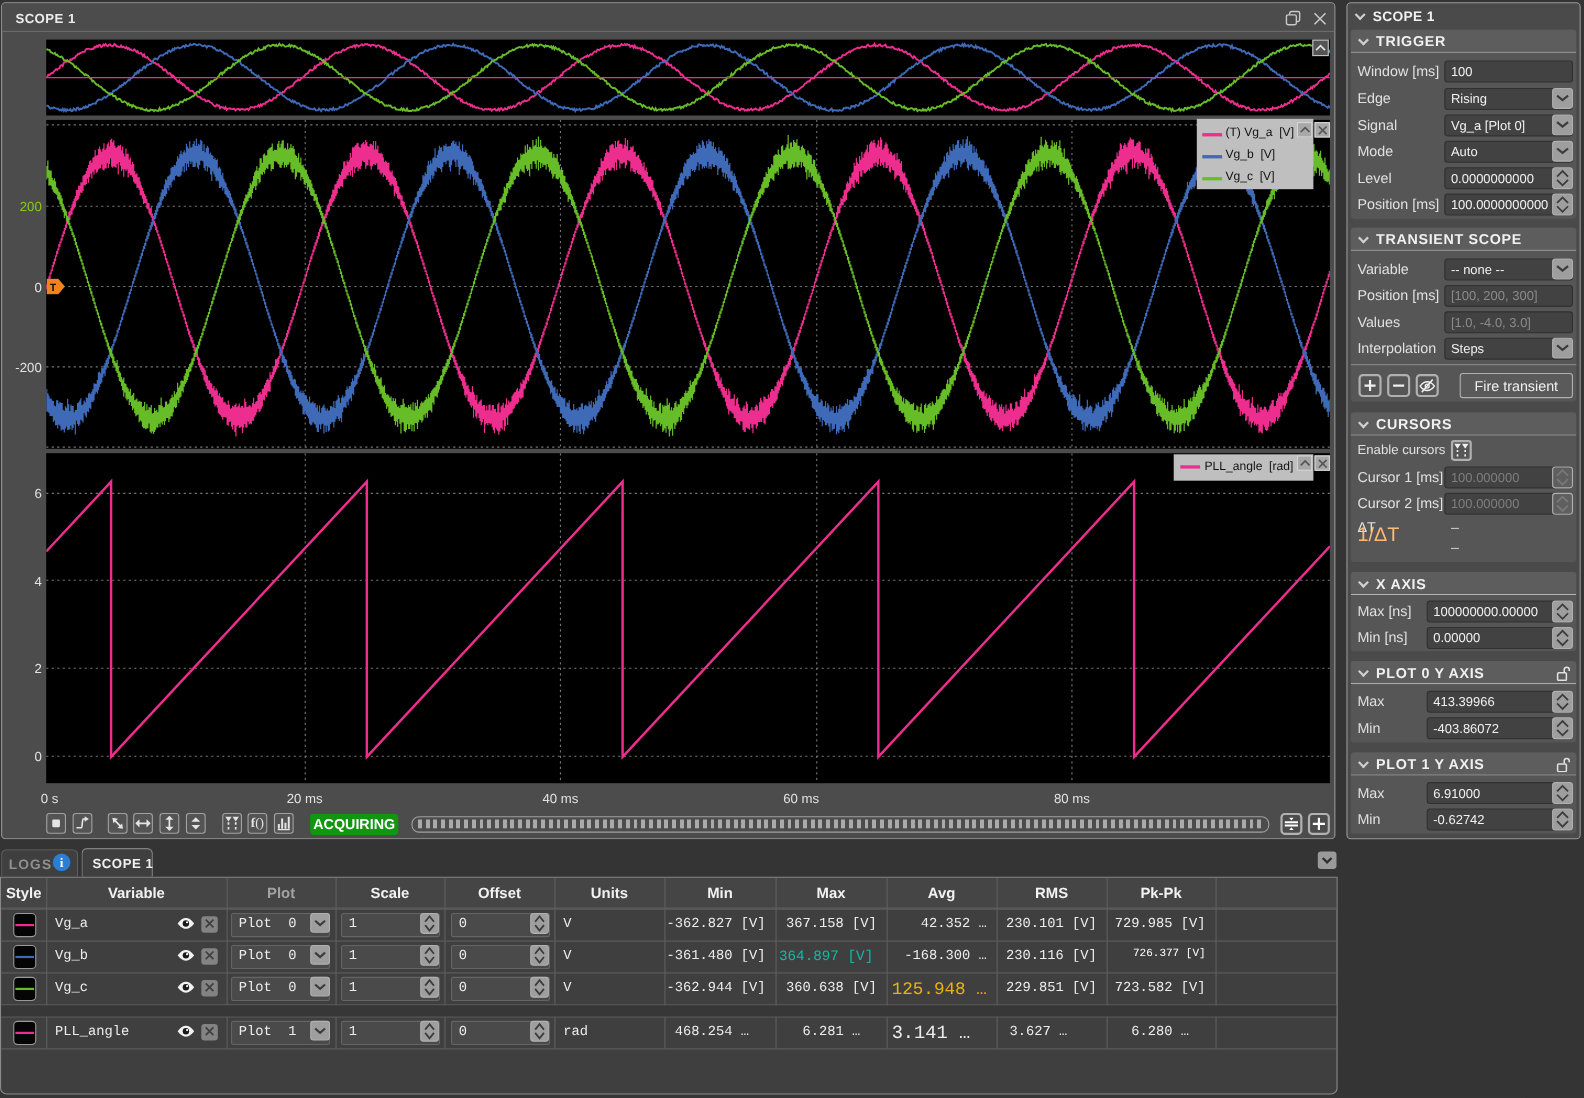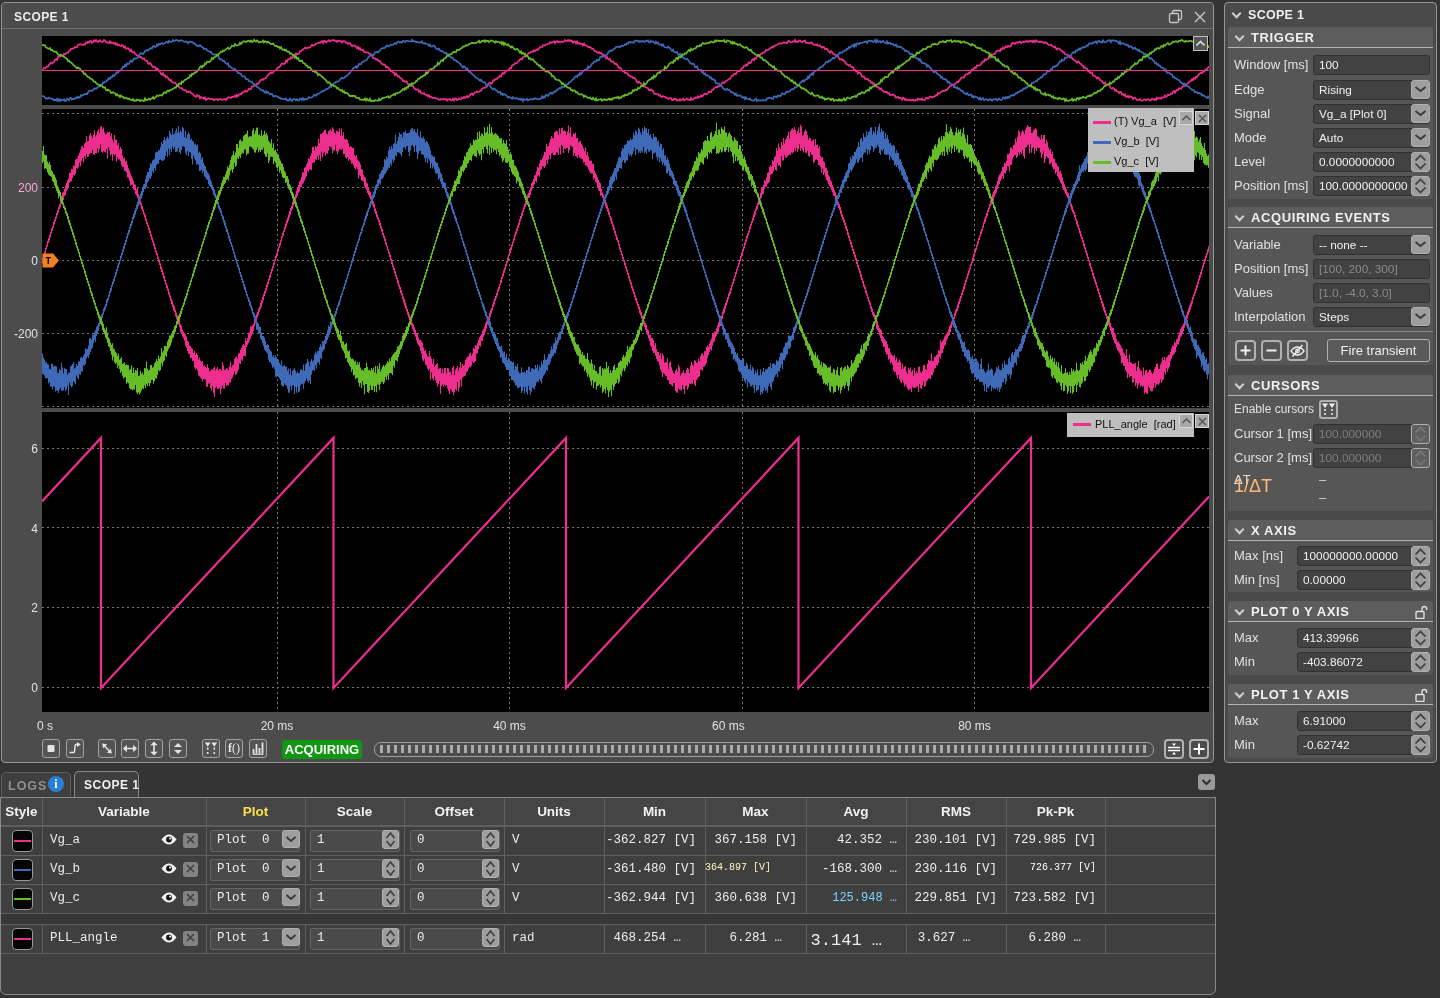--- a/index.html
+++ b/index.html
@@ -35,21 +35,21 @@
     </div>
     <div class="abs" style="left:40px;top:409px;width:1167px;height:300px;background:#000">
       <svg width="1167" height="300" style="position:absolute;left:0;top:0">
         <g stroke="#767676" stroke-width="1" stroke-dasharray="2 3">
           <path d="M0 36.5H1167M0 115.5H1167M0 195.5H1167M0 275.5H1167"></path>
           <path d="M235.5 0V300M467.5 0V300M700.5 0V300M932.5 0V300"></path>
         </g>
         <path d="M0.0 89.4L59.0 25.9L59.0 276.0L291.5 25.9L291.5 276.0L524.0 25.9L524.0 276.0L756.5 25.9L756.5 276.0L989.0 25.9L989.0 276.0L1167.0 84.6" stroke="#ee2e8e" stroke-width="2.2" fill="none"></path>
       </svg>
     </div>
-    <div class="abs" style="left:0;top:178px;width:36px;text-align:right;font-size:12px;color:#f9a8d4">200</div>
+    <div class="abs" style="left:0;top:178px;width:36px;text-align:right;font-size:12px;color:#84cc16">200</div>
     <div class="abs" style="left:0;top:250.5px;width:36px;text-align:right;font-size:12px;color:#e2e2e2">0</div>
     <div class="abs" style="left:0;top:323.5px;width:36px;text-align:right;font-size:12px;color:#e2e2e2">-200</div>
     <div class="abs" style="left:0;top:439px;width:36px;text-align:right;font-size:12px;color:#e2e2e2">6</div>
     <div class="abs" style="left:0;top:518.5px;width:36px;text-align:right;font-size:12px;color:#e2e2e2">4</div>
     <div class="abs" style="left:0;top:598px;width:36px;text-align:right;font-size:12px;color:#e2e2e2">2</div>
     <div class="abs" style="left:0;top:678px;width:36px;text-align:right;font-size:12px;color:#e2e2e2">0</div>
     <div class="abs" style="left:35px;top:716px;font-size:12px;color:#e2e2e2">0 s</div>
     <div class="abs" style="left:245px;top:716px;width:60px;text-align:center;font-size:12px;color:#e2e2e2">20 ms</div>
     <div class="abs" style="left:477.5px;top:716px;width:60px;text-align:center;font-size:12px;color:#e2e2e2">40 ms</div>
     <div class="abs" style="left:710px;top:716px;width:60px;text-align:left;font-size:12px;color:#e2e2e2">60 ms</div>
@@ -150,21 +150,21 @@
 <div class="abs" style="left:74px;top:771px;width:65px;height:26px;background:#3f3f3f;border:1px solid #8a8a8a;border-bottom:none;border-radius:5px 5px 0 0"></div>
 <div class="abs" style="left:84px;top:778px;font-size:12px;font-weight:bold;letter-spacing:0.5px;color:#f0f0f0">SCOPE 1</div>
 <div class="abs" style="left:1198px;top:774px;width:17px;height:16px;background:#9a9a9a;border-radius:3px"></div>
 <svg style="position:absolute;left:1201px;top:778px" width="11" height="9" viewBox="0 0 11 9" fill="none">
     <path d="M1.5 2L5.5 6L9.5 2" stroke="#2e2e2e" stroke-width="2"></path>
   </svg>
 <div class="abs" style="left:0;top:797px;width:1216px;height:198px;background:#3f3f3f;border:1px solid #8a8a8a;border-top:1px solid #8a8a8a;border-radius:0 0 6px 6px;overflow:hidden">
     <div class="abs" style="left:0;top:0;width:1214px;height:28px;background:#454545;border-bottom:1px solid #5f5f5f"></div>
     <div class="abs" style="left:0px;top:6px;width:41px;text-align:center;font-size:13.5px;font-weight:bold;color:#f2f2f2">Style</div>
     <div class="abs" style="left:41px;top:6px;width:164px;text-align:center;font-size:13.5px;font-weight:bold;color:#f2f2f2">Variable</div>
-    <div class="abs" style="left:205px;top:6px;width:99px;text-align:center;font-size:13.5px;font-weight:bold;color:#fde047">Plot</div>
+    <div class="abs" style="left:205px;top:6px;width:99px;text-align:center;font-size:13.5px;font-weight:bold;color:#a3a3a3">Plot</div>
     <div class="abs" style="left:304px;top:6px;width:99px;text-align:center;font-size:13.5px;font-weight:bold;color:#f2f2f2">Scale</div>
     <div class="abs" style="left:403px;top:6px;width:100px;text-align:center;font-size:13.5px;font-weight:bold;color:#f2f2f2">Offset</div>
     <div class="abs" style="left:503px;top:6px;width:100px;text-align:center;font-size:13.5px;font-weight:bold;color:#f2f2f2">Units</div>
     <div class="abs" style="left:603px;top:6px;width:101px;text-align:center;font-size:13.5px;font-weight:bold;color:#f2f2f2">Min</div>
     <div class="abs" style="left:704px;top:6px;width:101px;text-align:center;font-size:13.5px;font-weight:bold;color:#f2f2f2">Max</div>
     <div class="abs" style="left:805px;top:6px;width:100px;text-align:center;font-size:13.5px;font-weight:bold;color:#f2f2f2">Avg</div>
     <div class="abs" style="left:905px;top:6px;width:100px;text-align:center;font-size:13.5px;font-weight:bold;color:#f2f2f2">RMS</div>
     <div class="abs" style="left:1005px;top:6px;width:99px;text-align:center;font-size:13.5px;font-weight:bold;color:#f2f2f2">Pk-Pk</div>
     <div class="abs" style="left:1104px;top:6px;width:111px;text-align:center;font-size:13.5px;font-weight:bold;color:#f2f2f2"></div>
     <div class="abs" style="left:41px;top:0;width:1px;height:155px;background:#5f5f5f"></div>
@@ -250,21 +250,21 @@
     </svg>
     <div class="abs" style="left:409px;top:60.5px;width:90px;height:22px;background:#4a4a4a;border:1px solid #646464;border-radius:2px"></div>
     <div class="abs mono" style="left:416px;top:63.5px;font-size:12.5px;color:#ececec">0</div>
     <div style="position:absolute;left:481px;top:61px;width:17px;height:19px;background:#9e9e9e;border:1px solid #b0b0b0;border-radius:3px"></div>
     <svg style="position:absolute;left:483px;top:62px" width="13" height="17" viewBox="0 0 13 17" fill="none">
       <path d="M2.5 7.0L6.5 2.0L10.5 7.0" stroke="#3c3c3c" stroke-width="1.6"></path>
       <path d="M2.5 10.0L6.5 15.0L10.5 10.0" stroke="#3c3c3c" stroke-width="1.6"></path>
     </svg>
     <div class="abs mono" style="left:511px;top:63.5px;font-size:12.5px;color:#ececec">V</div>
     <div class="abs mono" style="left:603px;top:63.5px;width:92px;text-align:right;font-size:12.5px;color:#ececec">-361.480 [V]</div>
-    <div class="abs mono" style="left:704px;top:63.5px;width:92px;text-align:left;font-size:10px;color:#fef9c3">364.897 [V]</div>
+    <div class="abs mono" style="left:704px;top:63.5px;width:92px;text-align:center;font-size:13px;color:#14b8a6">364.897 [V]</div>
     <div class="abs mono" style="left:805px;top:63.5px;width:91px;text-align:right;font-size:12.5px;color:#ececec">-168.300 …</div>
     <div class="abs mono" style="left:905px;top:63.5px;width:91px;text-align:right;font-size:12.5px;color:#ececec">230.116 [V]</div>
     <div class="abs mono" style="left:1005px;top:63.5px;width:90px;text-align:right;font-size:10px;color:#ffffff">726.377 [V]</div>
     <div class="abs" style="left:11px;top:89.5px;width:21px;height:22px;background:#050505;border:1px solid #999;border-radius:4px"></div>
     <div class="abs" style="left:13px;top:99.5px;width:17px;height:2px;background:#67bd27"></div>
     <div class="abs mono" style="left:49px;top:92.5px;font-size:12.5px;color:#ececec">Vg_c</div>
     <svg style="position:absolute;left:160px;top:93px" width="16" height="13" viewBox="0 0 16 13" fill="none">
       <path d="M0.5 6.5C3.5 2.6 6 1.6 8 1.6s4.5 1 7.5 4.9C12.5 10.4 10 11.4 8 11.4S3.5 10.4 0.5 6.5Z" fill="#f2f2f2"></path>
       <circle cx="8" cy="6.5" r="2.9" fill="#1a1a1a"></circle>
       <circle cx="9.1" cy="5.4" r="1" fill="#fff"></circle>
@@ -289,21 +289,21 @@
     <div class="abs" style="left:409px;top:89.5px;width:90px;height:22px;background:#4a4a4a;border:1px solid #646464;border-radius:2px"></div>
     <div class="abs mono" style="left:416px;top:92.5px;font-size:12.5px;color:#ececec">0</div>
     <div style="position:absolute;left:481px;top:90px;width:17px;height:19px;background:#9e9e9e;border:1px solid #b0b0b0;border-radius:3px"></div>
     <svg style="position:absolute;left:483px;top:91px" width="13" height="17" viewBox="0 0 13 17" fill="none">
       <path d="M2.5 7.0L6.5 2.0L10.5 7.0" stroke="#3c3c3c" stroke-width="1.6"></path>
       <path d="M2.5 10.0L6.5 15.0L10.5 10.0" stroke="#3c3c3c" stroke-width="1.6"></path>
     </svg>
     <div class="abs mono" style="left:511px;top:92.5px;font-size:12.5px;color:#ececec">V</div>
     <div class="abs mono" style="left:603px;top:92.5px;width:92px;text-align:right;font-size:12.5px;color:#ececec">-362.944 [V]</div>
     <div class="abs mono" style="left:704px;top:92.5px;width:92px;text-align:right;font-size:12.5px;color:#ececec">360.638 [V]</div>
-    <div class="abs mono" style="left:805px;top:92.5px;width:91px;text-align:right;font-size:12px;color:#7dd3fc">125.948 …</div>
+    <div class="abs mono" style="left:805px;top:92.5px;width:91px;text-align:right;font-size:16px;color:#eab308">125.948 …</div>
     <div class="abs mono" style="left:905px;top:92.5px;width:91px;text-align:right;font-size:12.5px;color:#ececec">229.851 [V]</div>
     <div class="abs mono" style="left:1005px;top:92.5px;width:90px;text-align:right;font-size:12.5px;color:#ececec">723.582 [V]</div>
     <div class="abs" style="left:11px;top:129.5px;width:21px;height:22px;background:#050505;border:1px solid #999;border-radius:4px"></div>
     <div class="abs" style="left:13px;top:139.5px;width:17px;height:2px;background:#ee2e8e"></div>
     <div class="abs mono" style="left:49px;top:132.5px;font-size:12.5px;color:#ececec">PLL_angle</div>
     <svg style="position:absolute;left:160px;top:133px" width="16" height="13" viewBox="0 0 16 13" fill="none">
       <path d="M0.5 6.5C3.5 2.6 6 1.6 8 1.6s4.5 1 7.5 4.9C12.5 10.4 10 11.4 8 11.4S3.5 10.4 0.5 6.5Z" fill="#f2f2f2"></path>
       <circle cx="8" cy="6.5" r="2.9" fill="#1a1a1a"></circle>
       <circle cx="9.1" cy="5.4" r="1" fill="#fff"></circle>
     </svg>
@@ -381,21 +381,21 @@
 <div class="abs" style="left:1313px;top:176px;width:117px;height:20px;background:#424242;border:1px solid #313131;border-radius:3px"></div>
 <div class="abs" style="left:1319px;top:179px;font-size:11.8px;color:#f0f0f0;white-space:nowrap">100.0000000000</div>
 <div style="position:absolute;left:1411px;top:176px;width:19px;height:20px;background:#9e9e9e;border:1px solid #b0b0b0;border-radius:3px"></div>
 <svg style="position:absolute;left:1413px;top:177px" width="15" height="18" viewBox="0 0 15 18" fill="none">
     <path d="M2.5 7.5L7.5 2.5L12.5 7.5" stroke="#3c3c3c" stroke-width="1.6"></path>
     <path d="M2.5 10.5L7.5 15.5L12.5 10.5" stroke="#3c3c3c" stroke-width="1.6"></path>
   </svg>
 <div class="abs" style="left:1228px;top:207px;width:205px;height:158px;background:#565656;border-radius:3px"></div>
 <div class="abs" style="left:1228px;top:207px;width:205px;height:21px;background:#5d5d5d;border-bottom:1px solid #b4b4b4;border-radius:3px 3px 0 0"></div>
 <i style="position:absolute;left:1236px;top:213px;width:7px;height:7px;border-right:2px solid #d0d0d0;border-bottom:2px solid #d0d0d0;transform:rotate(45deg);transform-origin:center"></i>
-<div class="abs" style="left:1251px;top:210px;font-size:13px;font-weight:bold;letter-spacing:0.6px;color:#f0f0f0">ACQUIRING EVENTS</div>
+<div class="abs" style="left:1251px;top:210px;font-size:13px;font-weight:bold;letter-spacing:0.6px;color:#f0f0f0">TRANSIENT SCOPE</div>
 <div class="abs" style="left:1234px;top:237px;font-size:13px;color:#e0e0e0">Variable</div>
 <div class="abs" style="left:1313px;top:235px;width:117px;height:20px;background:#424242;border:1px solid #313131;border-radius:3px"></div>
 <div class="abs" style="left:1319px;top:238px;font-size:11.8px;color:#f0f0f0;white-space:nowrap">-- none --</div>
 <div style="position:absolute;left:1411px;top:235px;width:19px;height:19px;background:#9e9e9e;border:1px solid #b0b0b0;border-radius:3px"></div>
 <svg style="position:absolute;left:1414px;top:238px" width="13" height="13" viewBox="0 0 13 13" fill="none">
     <path d="M1.5 4L6.5 8L11.5 4" stroke="#3c3c3c" stroke-width="2"></path>
   </svg>
 <div class="abs" style="left:1234px;top:261px;font-size:13px;color:#e0e0e0">Position [ms]</div>
 <div class="abs" style="left:1313px;top:259px;width:117px;height:20px;background:#424242;border:1px solid #313131;border-radius:3px"></div>
 <div class="abs" style="left:1319px;top:262px;font-size:11.8px;color:#8a8a8a;white-space:nowrap">[100, 200, 300]</div>

